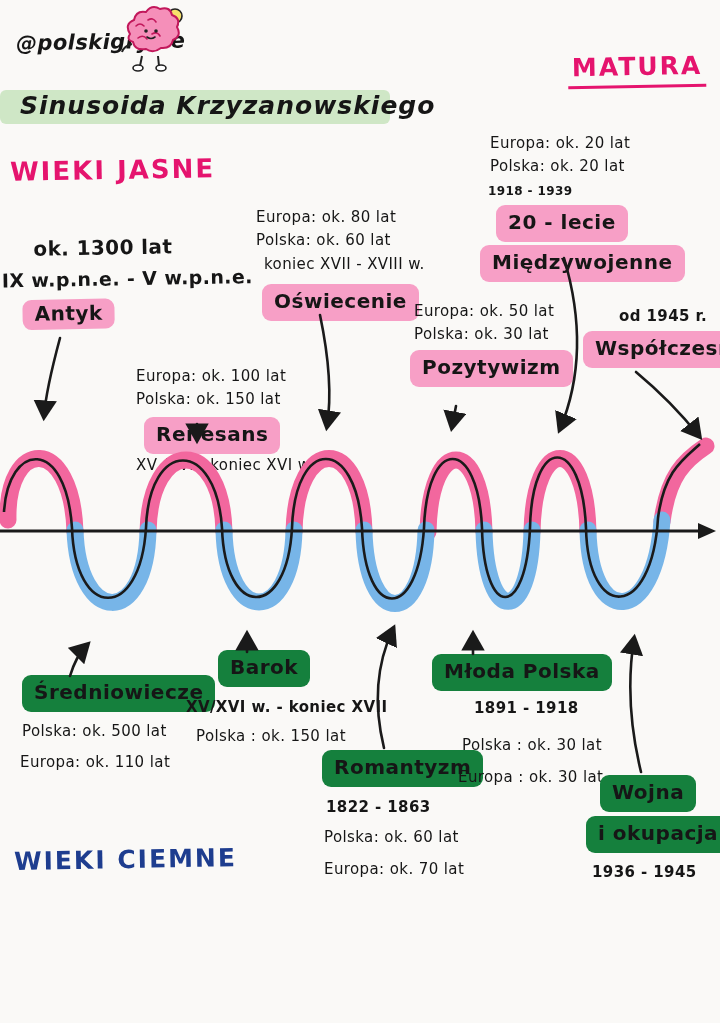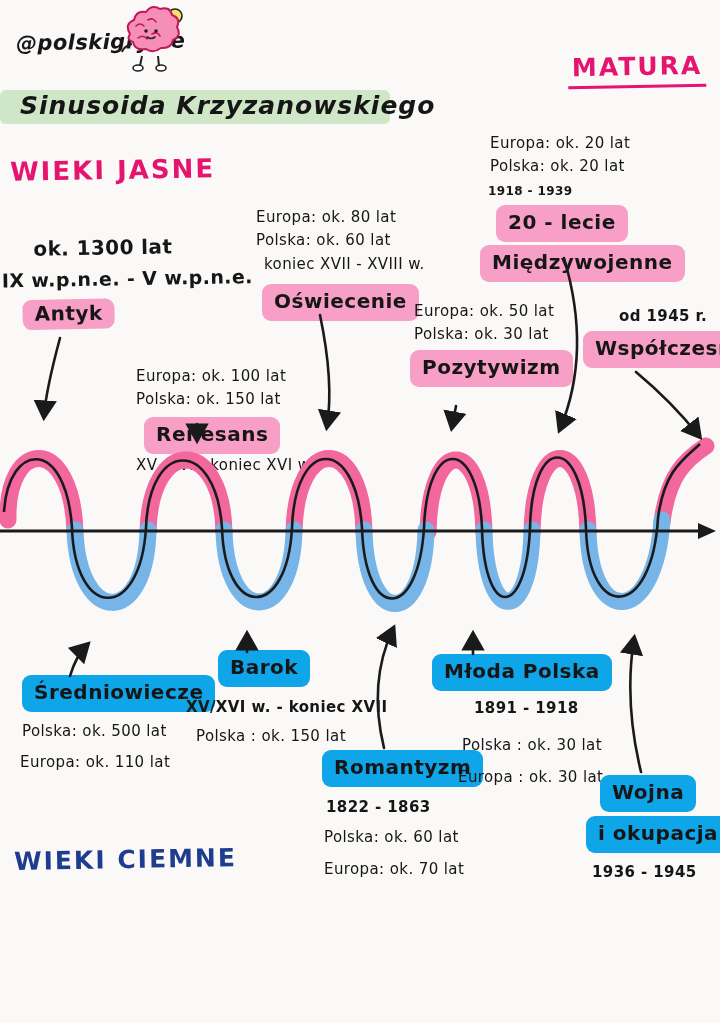--- a/index.html
+++ b/index.html
@@ -9,21 +9,21 @@
     font-family:"DejaVu Sans",sans-serif;color:#161616;
   }
   .abs{position:absolute;}
   .hand{font-family:"DejaVu Sans",sans-serif;letter-spacing:.4px;}
   .info{font-size:15px;line-height:1.55;font-weight:500;white-space:nowrap;}
   .tag{
     display:inline-block;padding:2px 12px 4px;border-radius:9px;
     font-size:20px;font-weight:700;white-space:nowrap;letter-spacing:.5px;
   }
   .tag.pink{background:#f79fc6;}
-  .tag.blue{background:#0ea5e9;}
+  .tag.blue{background:#15803d;}
   .script{font-style:italic;}
   .hdr-pink{color:#e5146e;font-weight:700;letter-spacing:2px;}
   .hdr-blue{color:#1e3d8f;font-weight:700;letter-spacing:2px;}
   svg{display:block;}
 </style>
 </head>
 <body>
 
 <div id="canvas">
 

